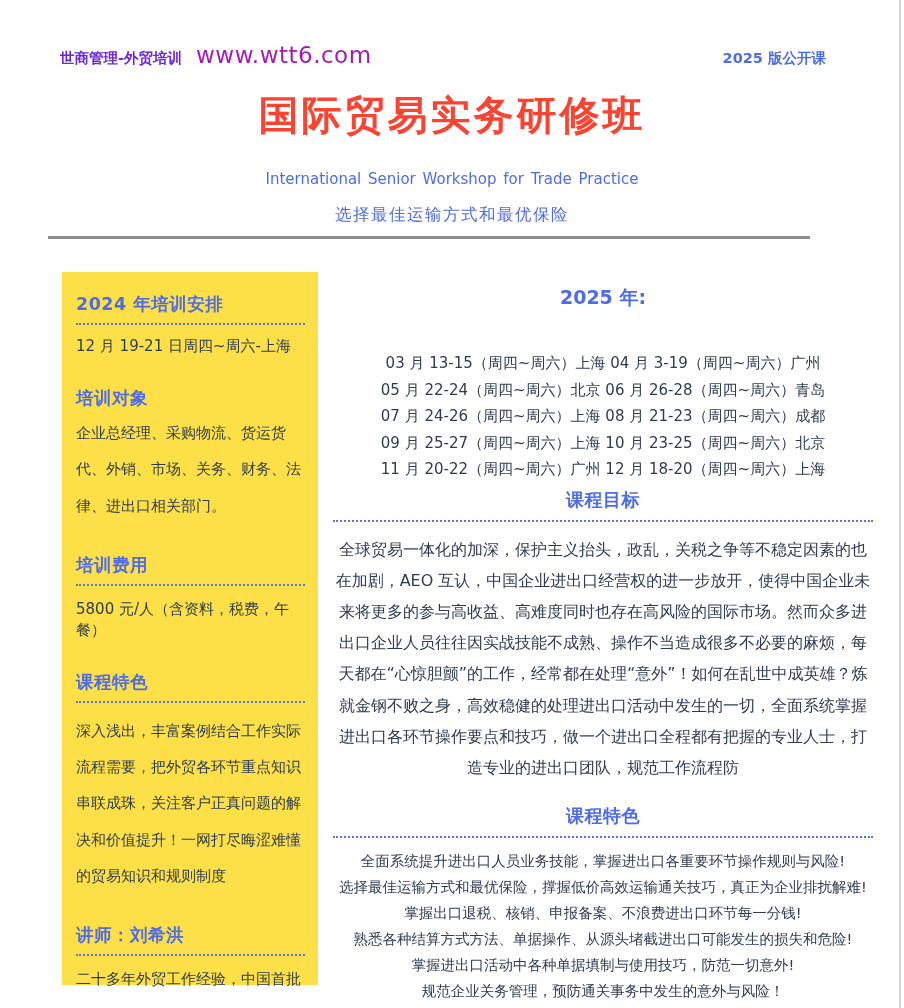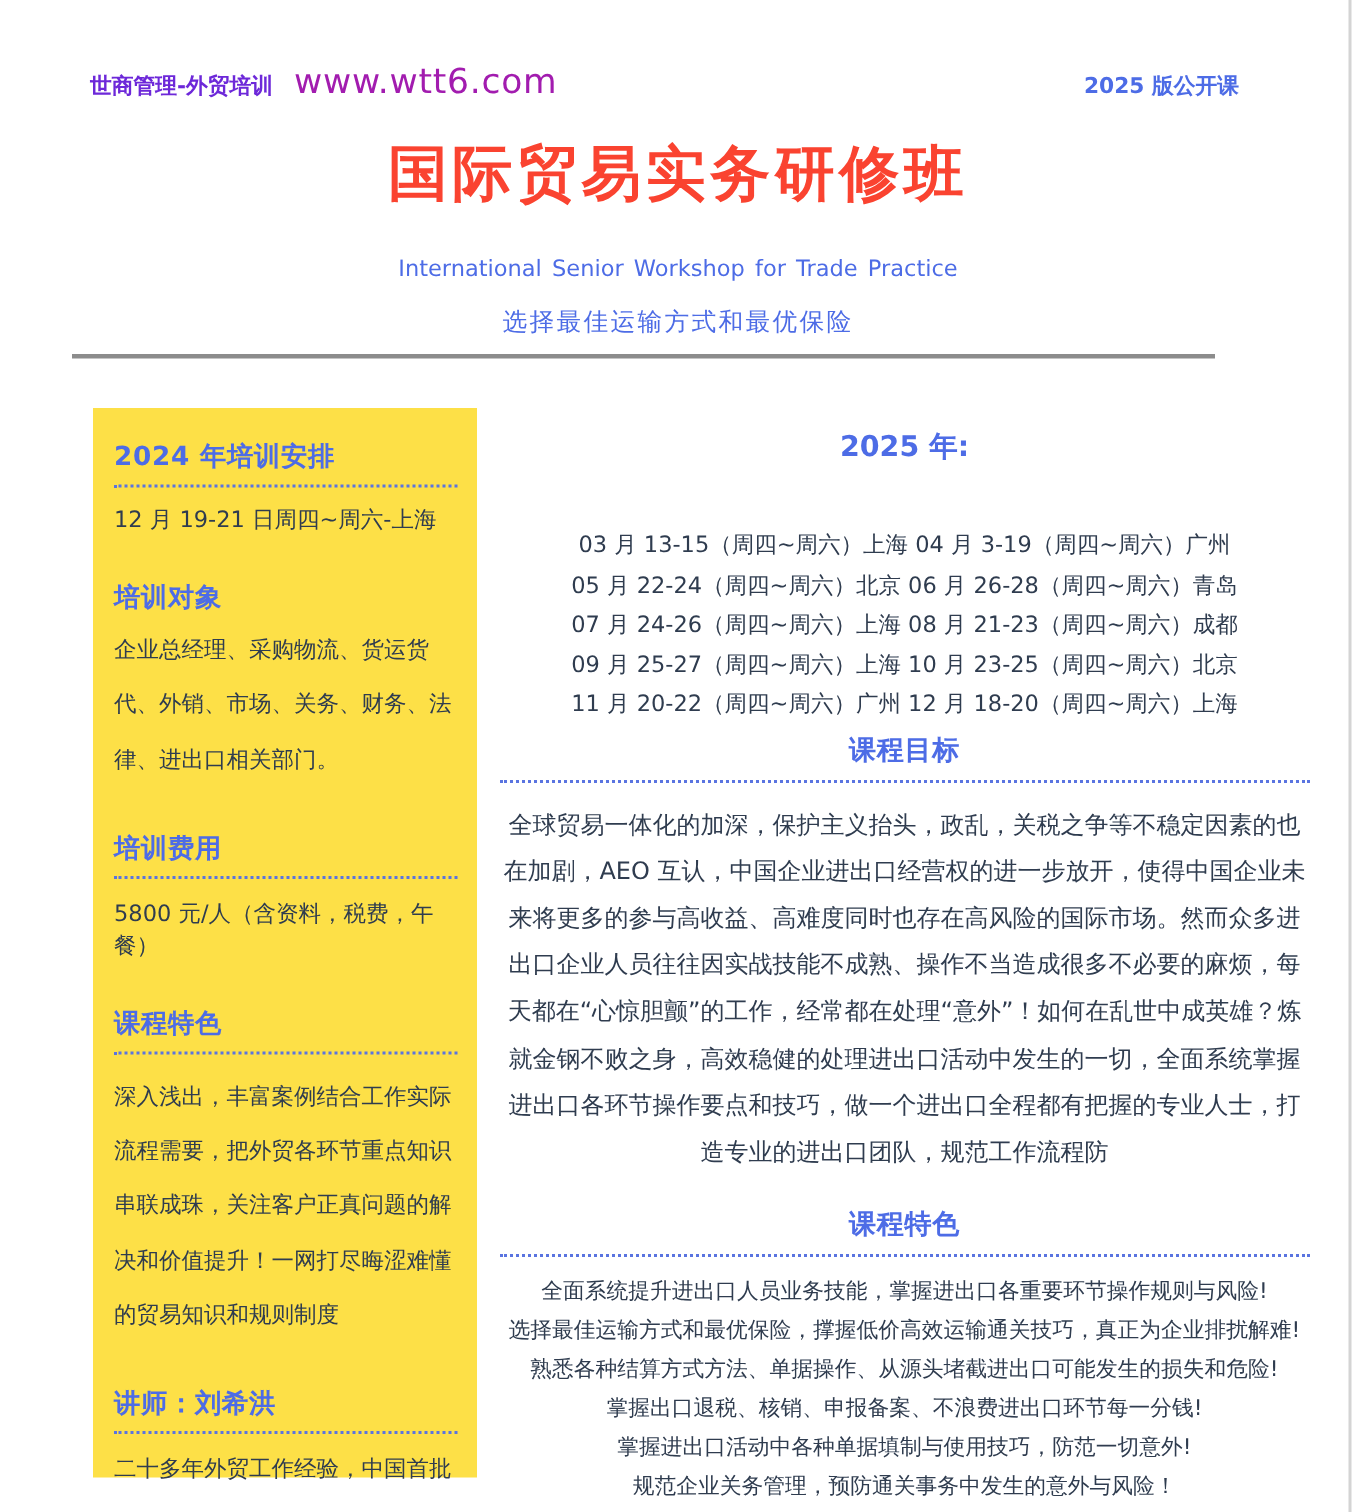--- a/index.html
+++ b/index.html
@@ -119,22 +119,22 @@
         <div class="dotline-main"></div>
         <div class="para">全球贸易一体化的加深，保护主义抬头，政乱，关税之争等不稳定因素的也在加剧，AEO 互认，中国企业进出口经营权的进一步放开，使得中国企业未来将更多的参与高收益、高难度同时也存在高风险的国际市场。然而众多进出口企业人员往往因实战技能不成熟、操作不当造成很多不必要的麻烦，每天都在“心惊胆颤”的工作，经常都在处理“意外”！如何在乱世中成英雄？炼就金钢不败之身，高效稳健的处理进出口活动中发生的一切，全面系统掌握进出口各环节操作要点和技巧，做一个进出口全程都有把握的专业人士，打造专业的进出口团队，规范工作流程防</div>
       </div>
 
       <div class="main-sec-benefits">
         <div class="section-h">课程特色</div>
         <div class="dotline-main"></div>
         <div class="benefits">
             <div class="benefit-row">全面系统提升进出口人员业务技能，掌握进出口各重要环节操作规则与风险!</div>
             <div class="benefit-row">选择最佳运输方式和最优保险，撑握低价高效运输通关技巧，真正为企业排扰解难!</div>
+            <div class="benefit-row">掌握出口退税、核销、申报备案、不浪费进出口环节每一分钱!</div>
             <div class="benefit-row">熟悉各种结算方式方法、单据操作、从源头堵截进出口可能发生的损失和危险!</div>
-            <div class="benefit-row">掌握出口退税、核销、申报备案、不浪费进出口环节每一分钱!</div>
             <div class="benefit-row">掌握进出口活动中各种单据填制与使用技巧，防范一切意外!</div>
             <div class="benefit-row">规范企业关务管理，预防通关事务中发生的意外与风险！</div>
             <div class="benefit-row">掌握签订安全、完整、没有任何风险的外贸合同并顺利完成！</div>
             <div class="benefit-row">增加各个部门的协同意识。不再仅专注于自己的工作范围，不给下一个环节造成麻烦</div>
           </div>
       </div>
     </main>
 
   </div>
 </div>

